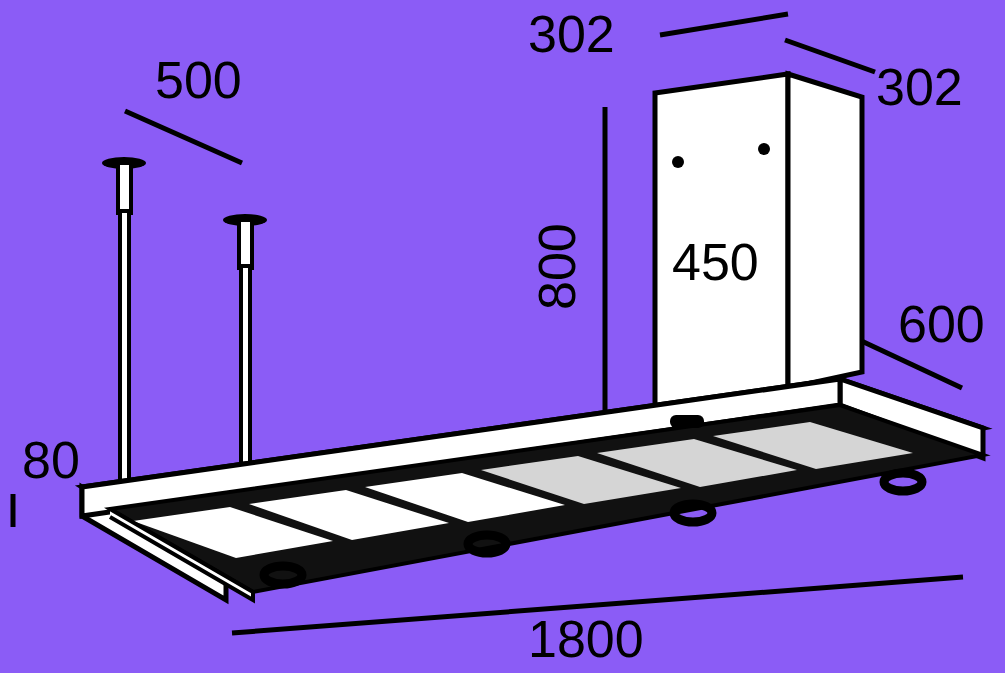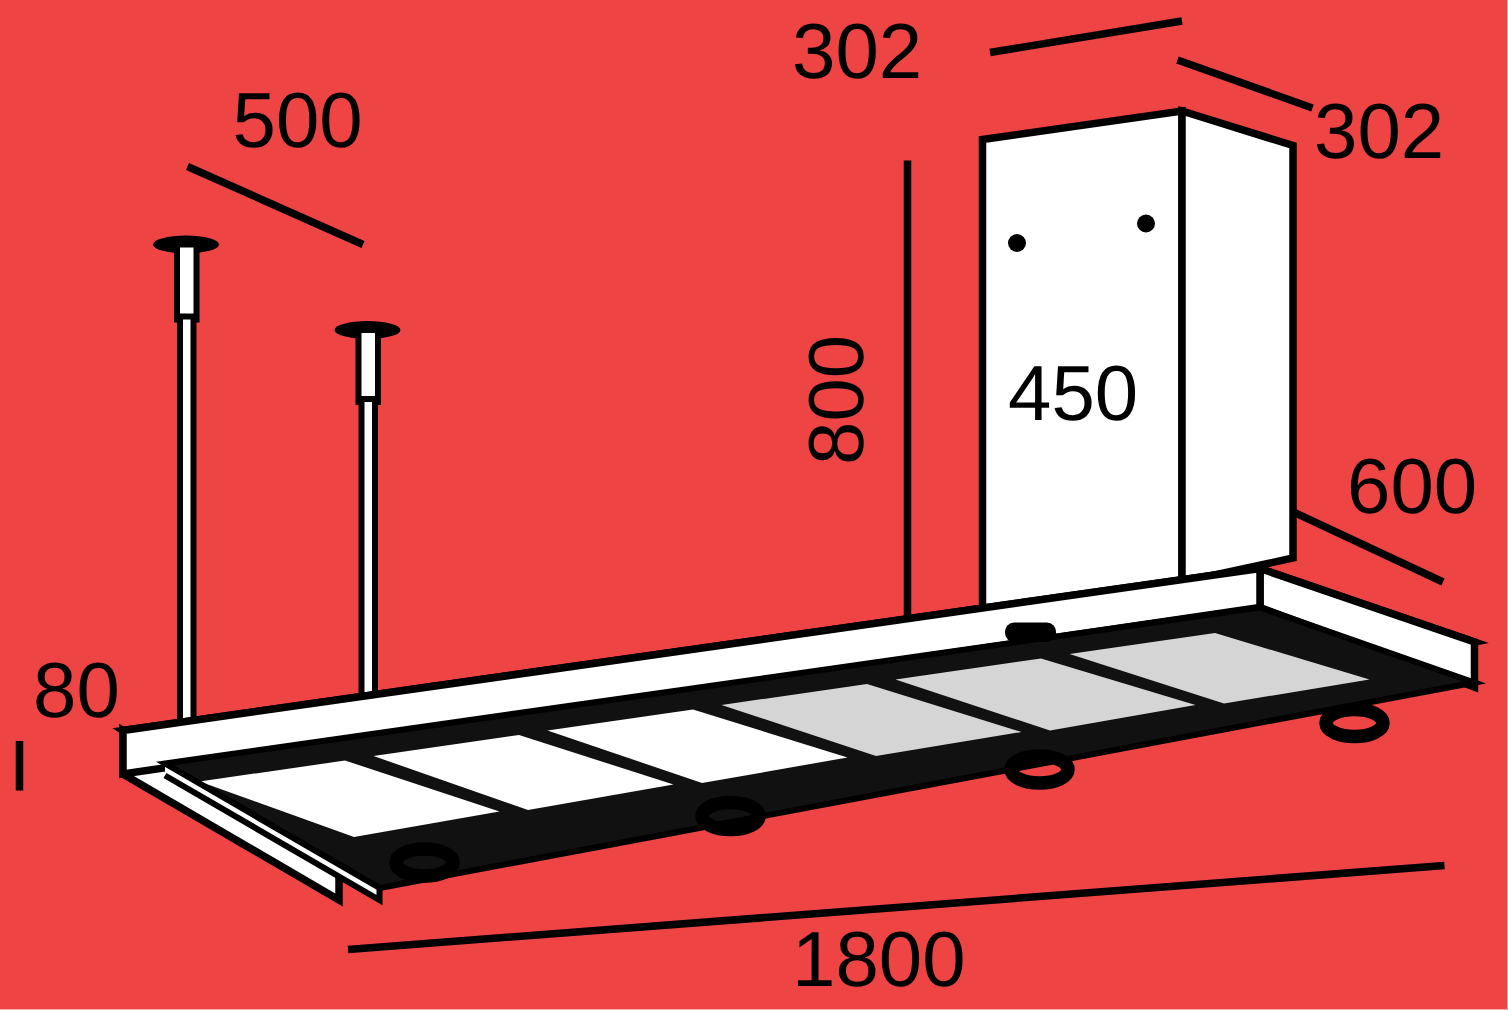--- a/index.html
+++ b/index.html
@@ -8,21 +8,21 @@
     padding: 0;
     background: #ffffff;
   }
   body {
     font-family: "Liberation Sans", sans-serif;
   }
   #drawing-root {
     position: relative;
     width: 1005px;
     height: 673px;
-    background: #ef4444;
+    background: #8b5cf6;
     overflow: hidden;
   }
   #drawing-svg {
     position: absolute;
     left: 0;
     top: 0;
     width: 1005px;
     height: 673px;
     display: block;
   }

